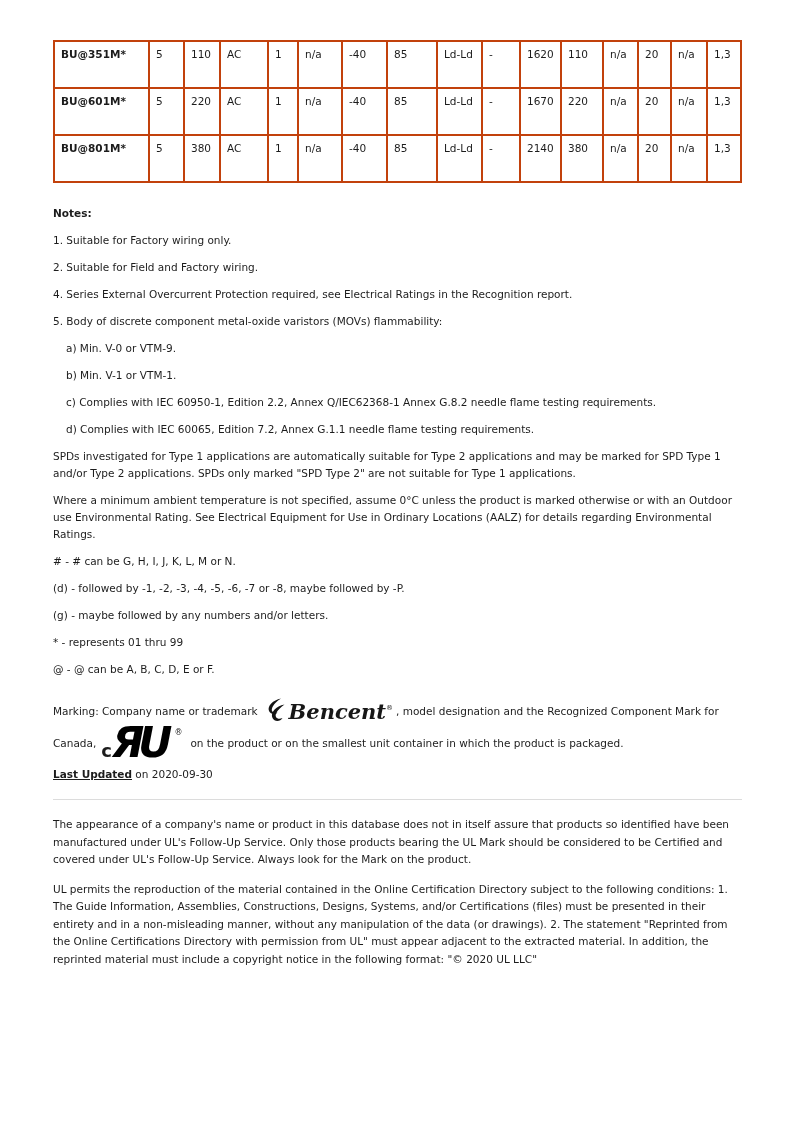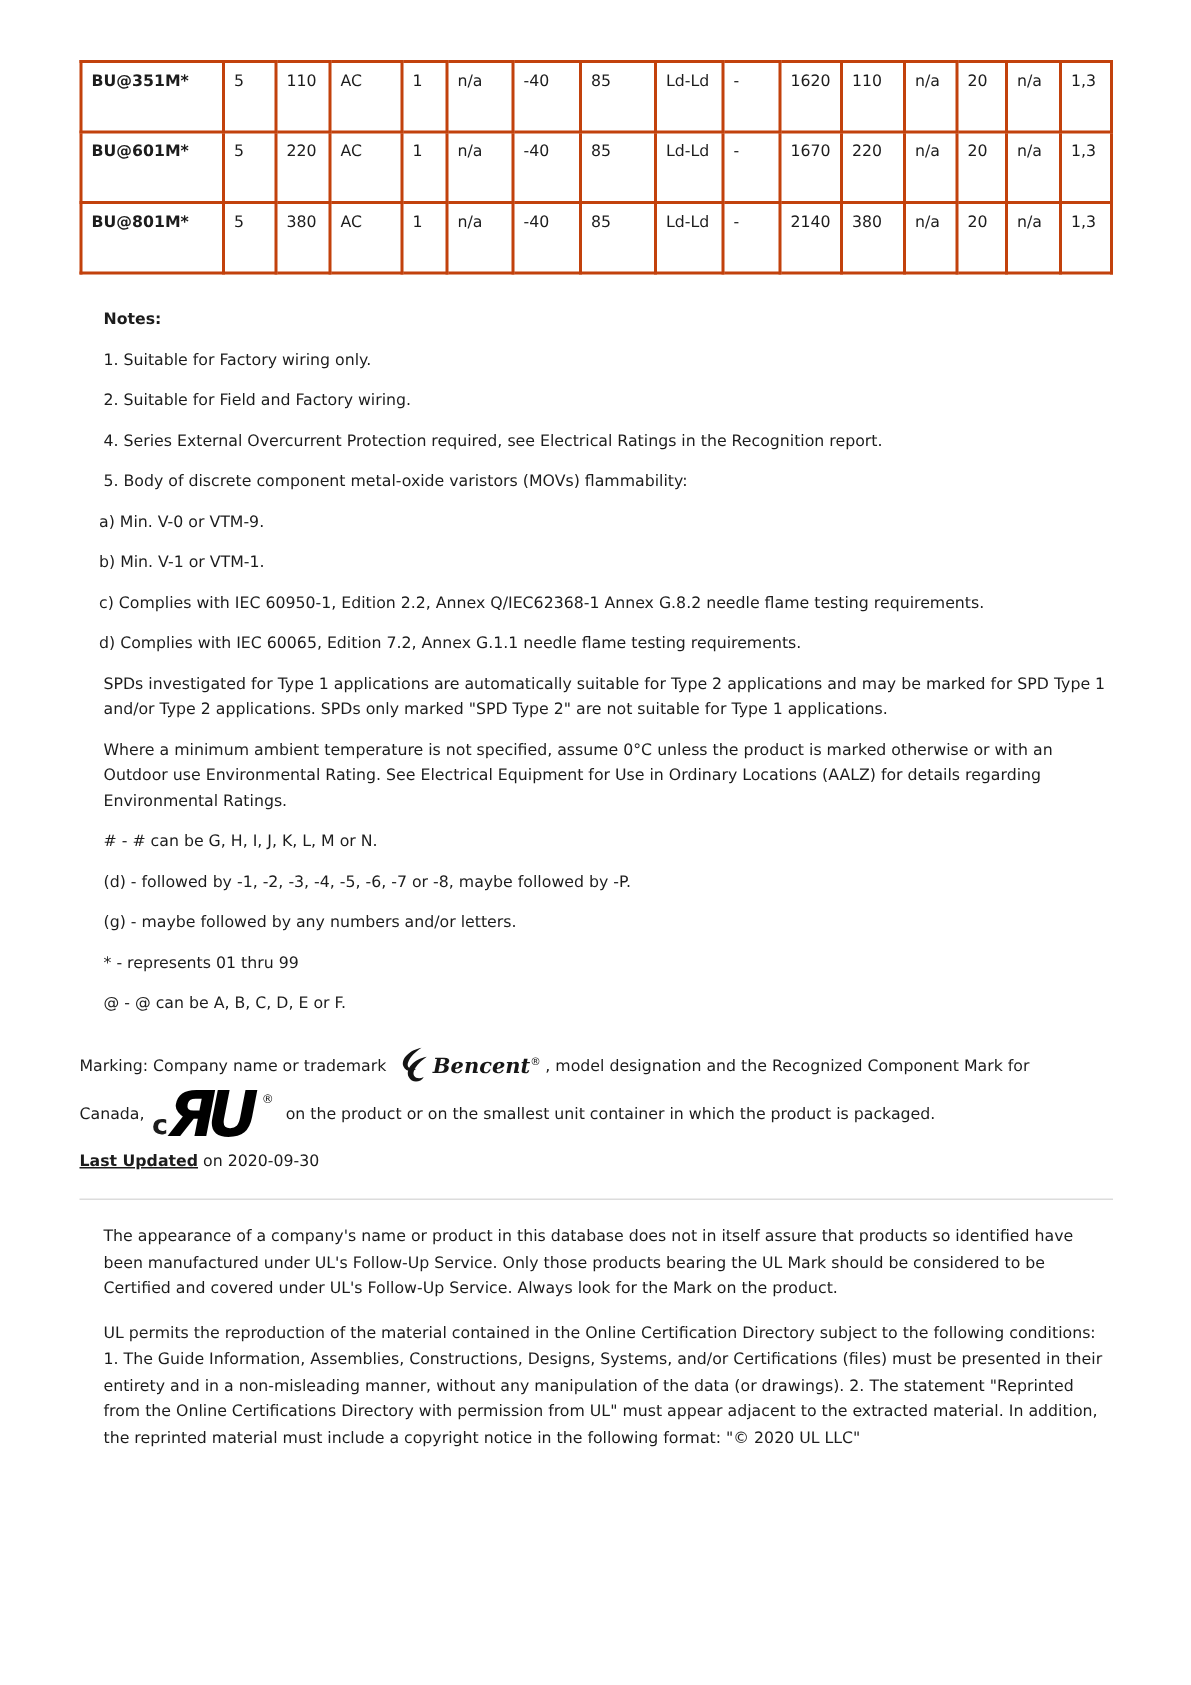--- a/index.html
+++ b/index.html
@@ -28,35 +28,35 @@
     line-height: 15px;
     overflow-wrap: break-word;
   }
   table.ratings tr { height: 47px; }
   td.model { font-weight: bold; }
   .c1{width:95px}.c2{width:35px}.c3{width:36px}.c4{width:48px}.c5{width:30px}
   .c6{width:44px}.c7{width:45px}.c8{width:50px}.c9{width:45px}.c10{width:38px}
   .c11{width:41px}.c12{width:42px}.c13{width:35px}.c14{width:33px}.c15{width:36px}.c16{width:34px}
 
   
-  p { margin: 0 0 10px 16px; }
+  p { margin: 0 0 10px 0; }
   .bold { font-weight: bold; }
   .indent { margin-left: 13px; }
 
   
   .marking { margin-top: 16px; }
   .marking-line { display: flex; align-items: center; margin-top: 20px; }
   .marking-line.second { margin-top: 2px; }
 
   .bencent { display: inline-flex; align-items: center; margin: 0 3px 0 6px; }
   .bencent svg { display: block; margin-right: 1px; }
   .bencent-text {
     font-family: "DejaVu Serif", serif;
     font-style: italic; font-weight: bold;
-    font-size: 14px; color: #171717; letter-spacing: 0px;
+    font-size: 21px; color: #171717; letter-spacing: 0px;
   }
   .bencent-reg { font-size: 7px; align-self: flex-start; margin-top: 2px; }
 
   .ulmark { display: inline-flex; align-items: flex-end; margin: 0 8px 0 5px; position: relative; }
   .ul-c { font-weight: bold; font-size: 18px; line-height: 1; }
   .ul-ru {
     font-weight: bold; font-style: italic;
     font-size: 42px; line-height: 0.82;
     letter-spacing: -6px; padding-right: 8px;
     color: #000;

